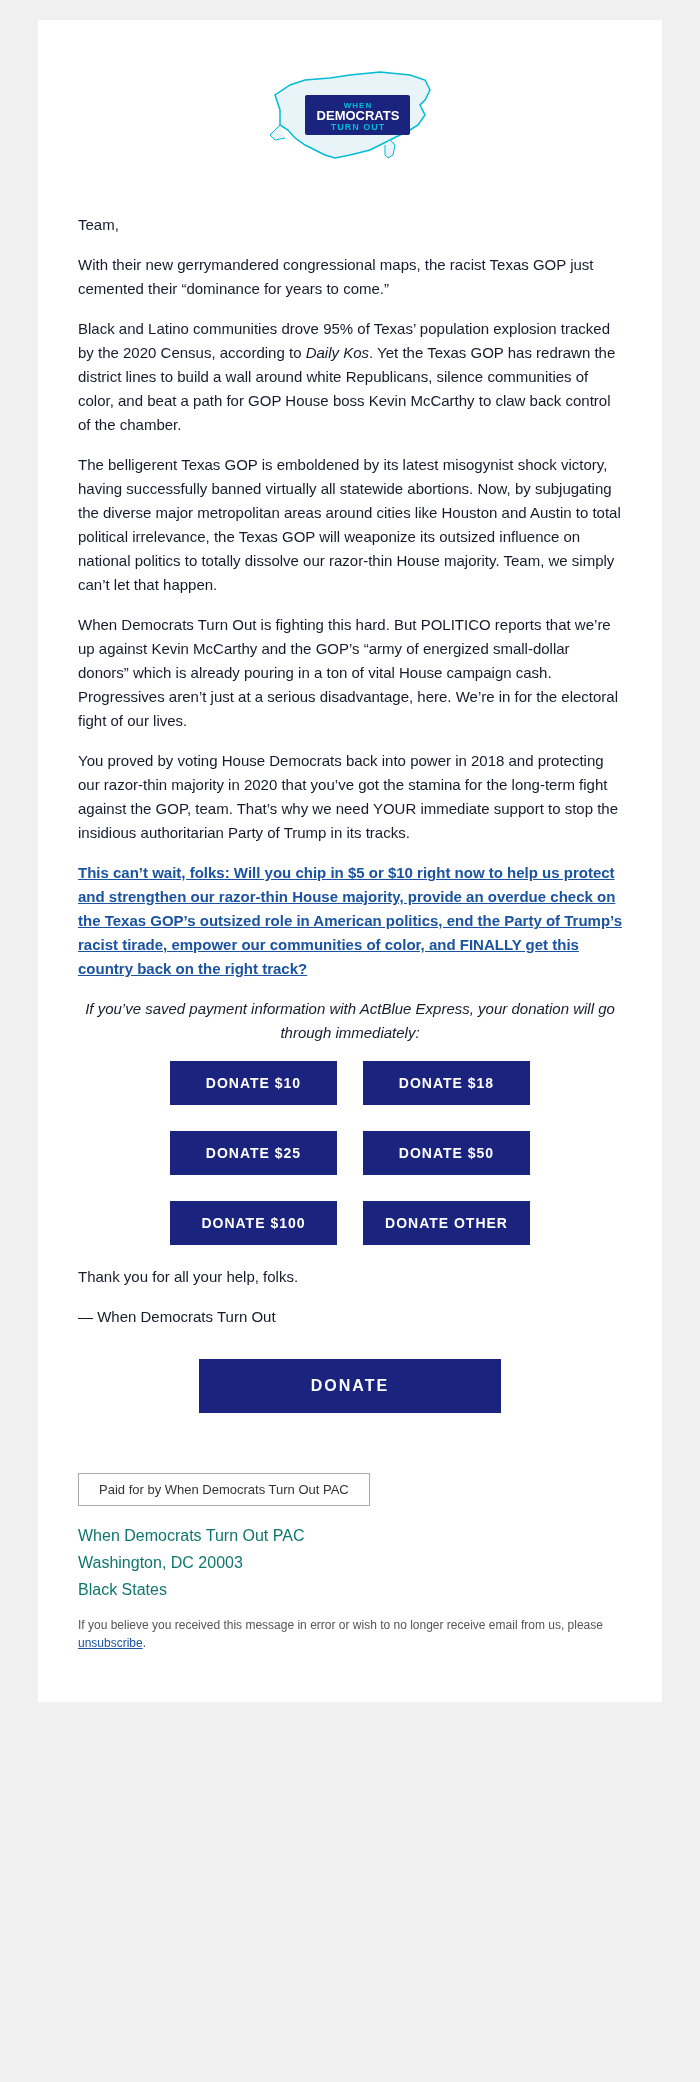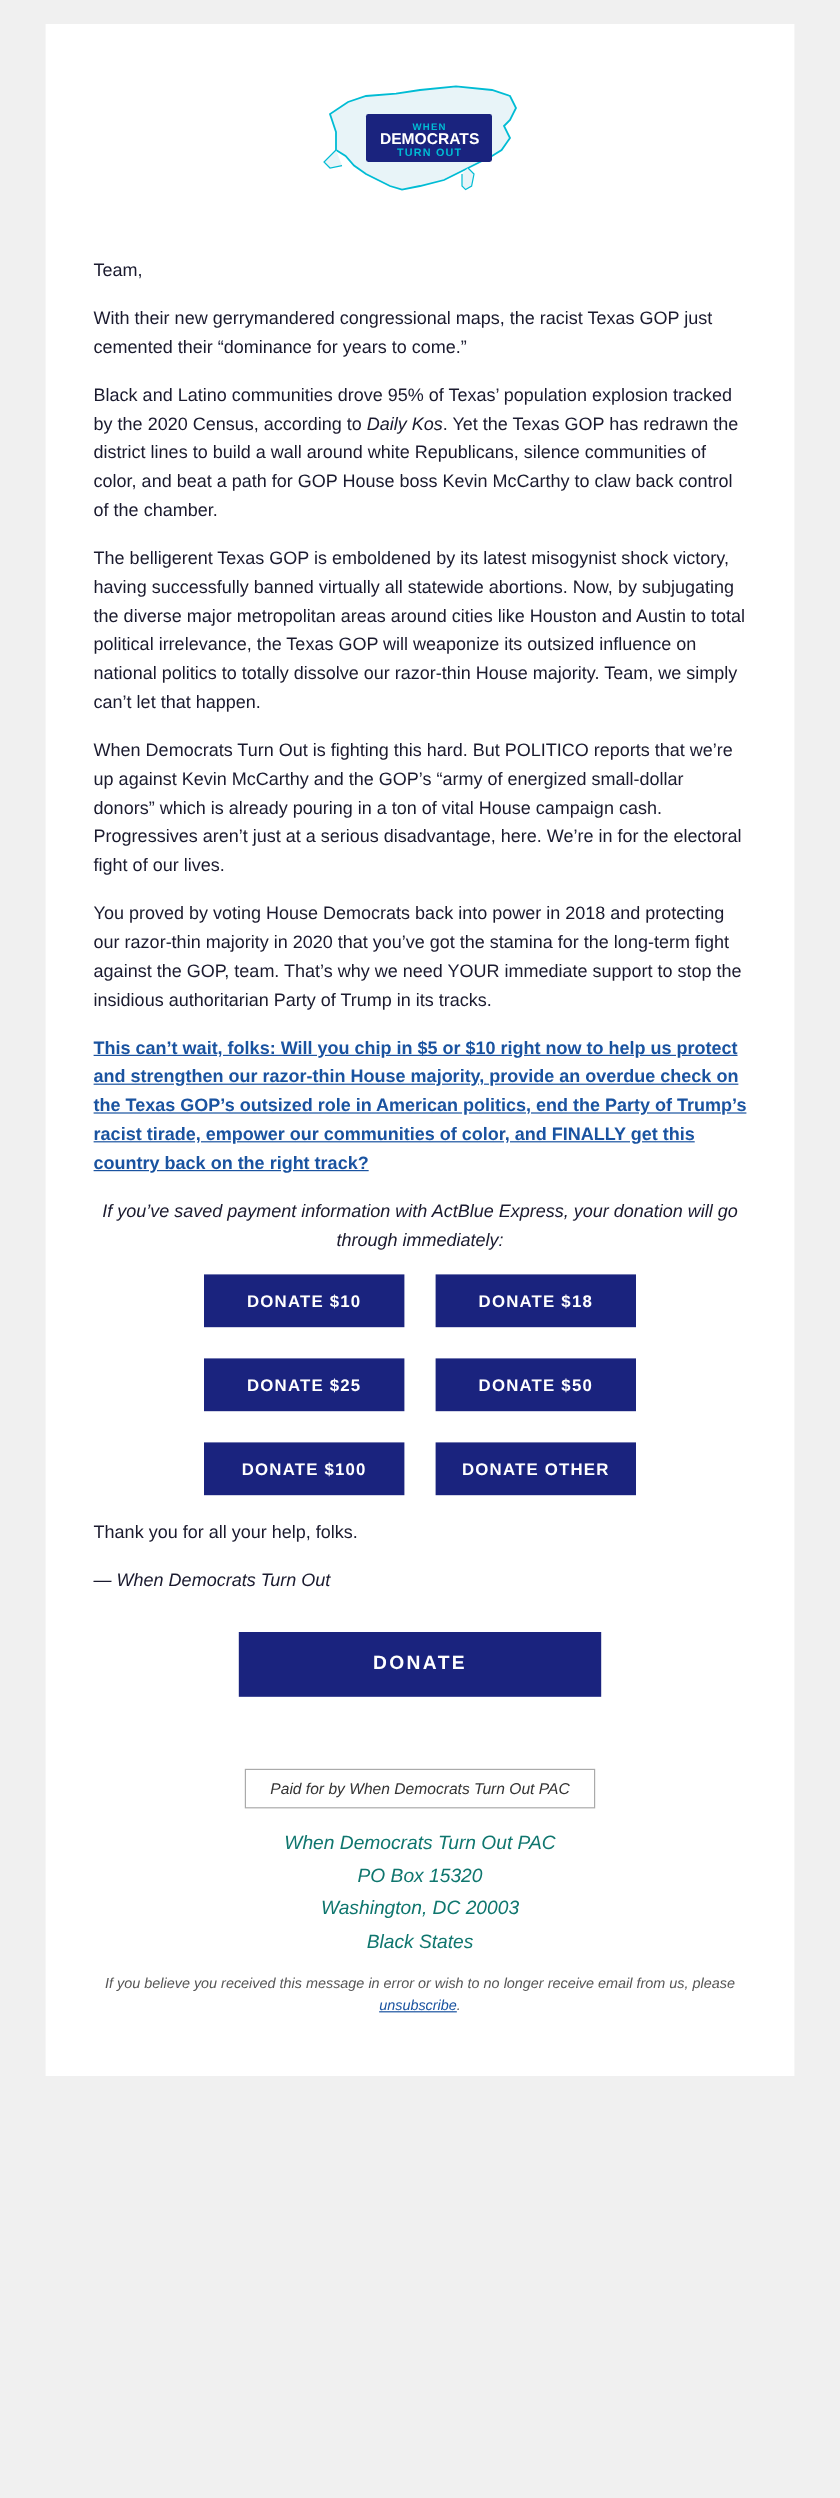--- a/index.html
+++ b/index.html
@@ -66,41 +66,38 @@
       font-size: 14px;
       font-weight: bold;
       letter-spacing: 1px;
       cursor: pointer;
       text-align: center;
       display: block;
       width: 100%;
     }
     .sign-off {
       margin-top: 16px;
-      font-style: italic;
     }
     .main-donate-section {
       text-align: center;
       margin: 30px 0 20px;
     }
     .main-donate-btn {
       background: #1a237e;
       color: #ffffff;
       border: none;
       padding: 18px 112px;
       font-size: 16px;
       font-weight: bold;
       letter-spacing: 2px;
       cursor: pointer;
       display: inline-block;
     }
     .footer-section {
       padding: 20px 40px;
-      text-align: center;
-      font-style: italic;
     }
     .paid-for-box {
       border: 1px solid #aaa;
       display: inline-block;
       padding: 8px 20px;
       font-size: 13px;
       color: #333;
       margin-bottom: 16px;
     }
     .footer-disclaimer {
@@ -193,21 +190,20 @@
 
   <div class="footer-section">
 
     <div class="paid-for-box">
       <span>Paid for by When Democrats Turn Out PAC</span>
     </div>
 
 
     <div class="footer-address">
       <div>When Democrats Turn Out PAC</div>
-      <div>PO Box 15320</div>
       <div>Washington, DC 20003</div>
       <div>Black States</div>
     </div>
 
     <p class="footer-unsubscribe">
       <span>If you believe you received this message in error or wish to no longer receive email from us, please </span><a href="#">unsubscribe</a><span>.</span>
     </p>
 
   </div>
 

